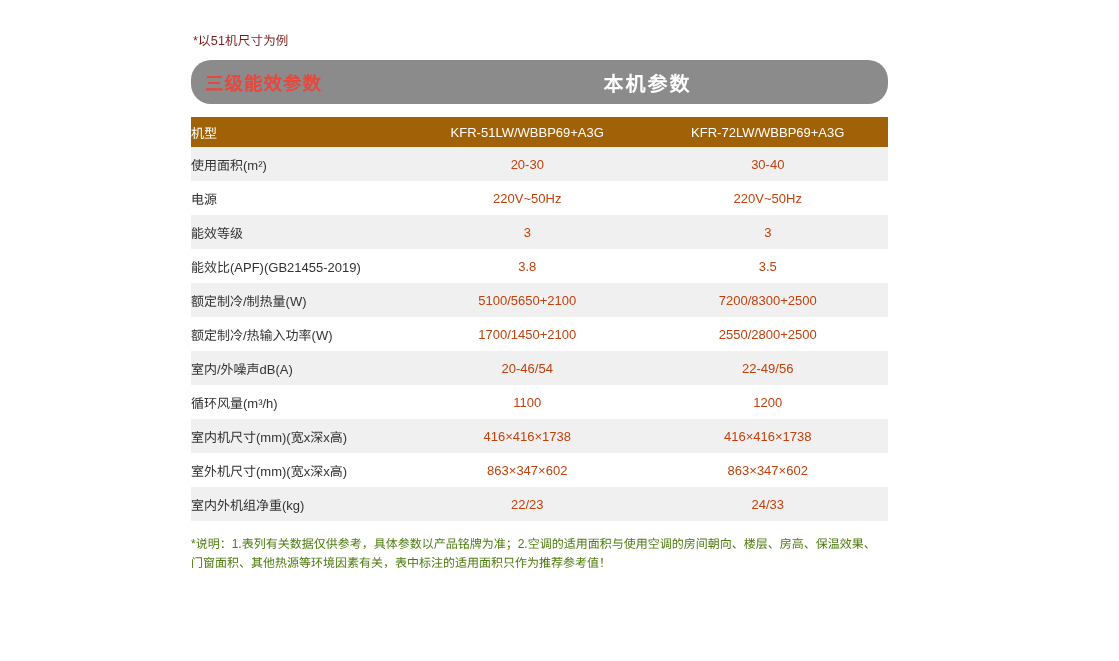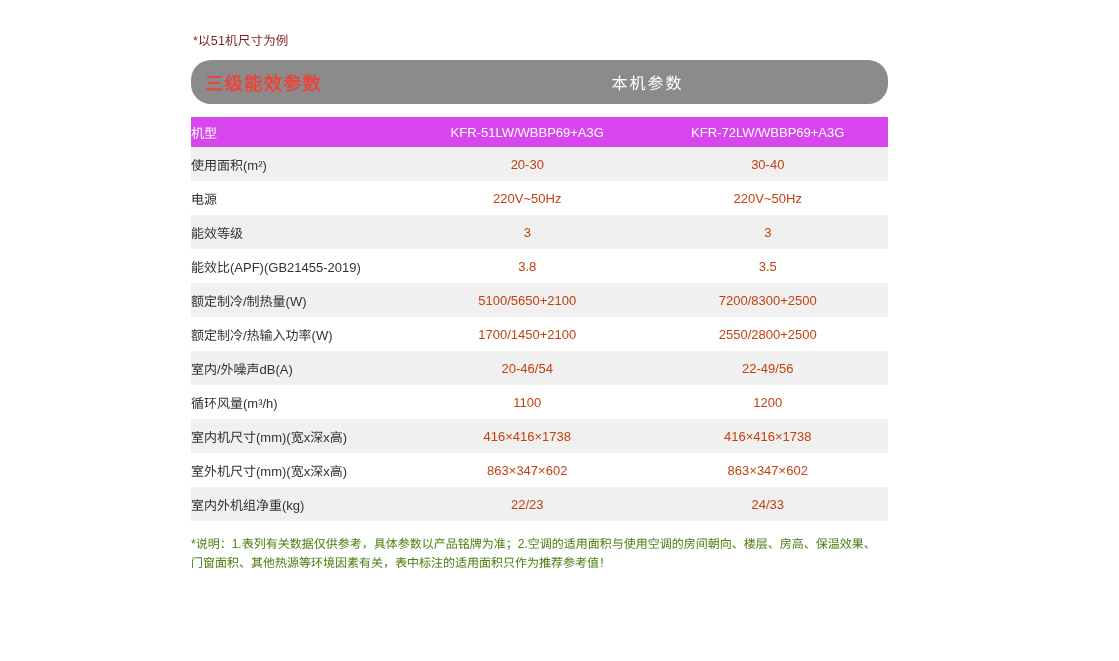--- a/index.html
+++ b/index.html
@@ -63,42 +63,42 @@
     left: 216px;
     right: 0;
     top: 0;
     bottom: 0;
     display: flex;
     align-items: center;
     justify-content: center;
   }
   .header-title-text {
     color: #ffffff;
-    font-size: 16px;
-    font-weight: normal;
+    font-size: 20px;
+    font-weight: bold;
     letter-spacing: 2px;
   }
   
   table.spec {
     width: 100%;
     border-collapse: collapse;
     margin-top: 13px;
     table-layout: fixed;
   }
   table.spec col.c-label { width: 216px; }
   table.spec col.c-val { width: 240.5px; }
   table.spec th, table.spec td {
     height: 34px;
     padding: 0;
     font-weight: normal;
     font-size: 13px;
     vertical-align: middle;
   }
   table.spec tr.head th {
-    background: #d946ef;
+    background: #a16207;
     color: #ffffff;
     height: 30px;
   }
   table.spec tr.odd td {
     background: #f0f0f0;
   }
   table.spec tr.even td {
     background: #ffffff;
   }
   td.label, th.label {

